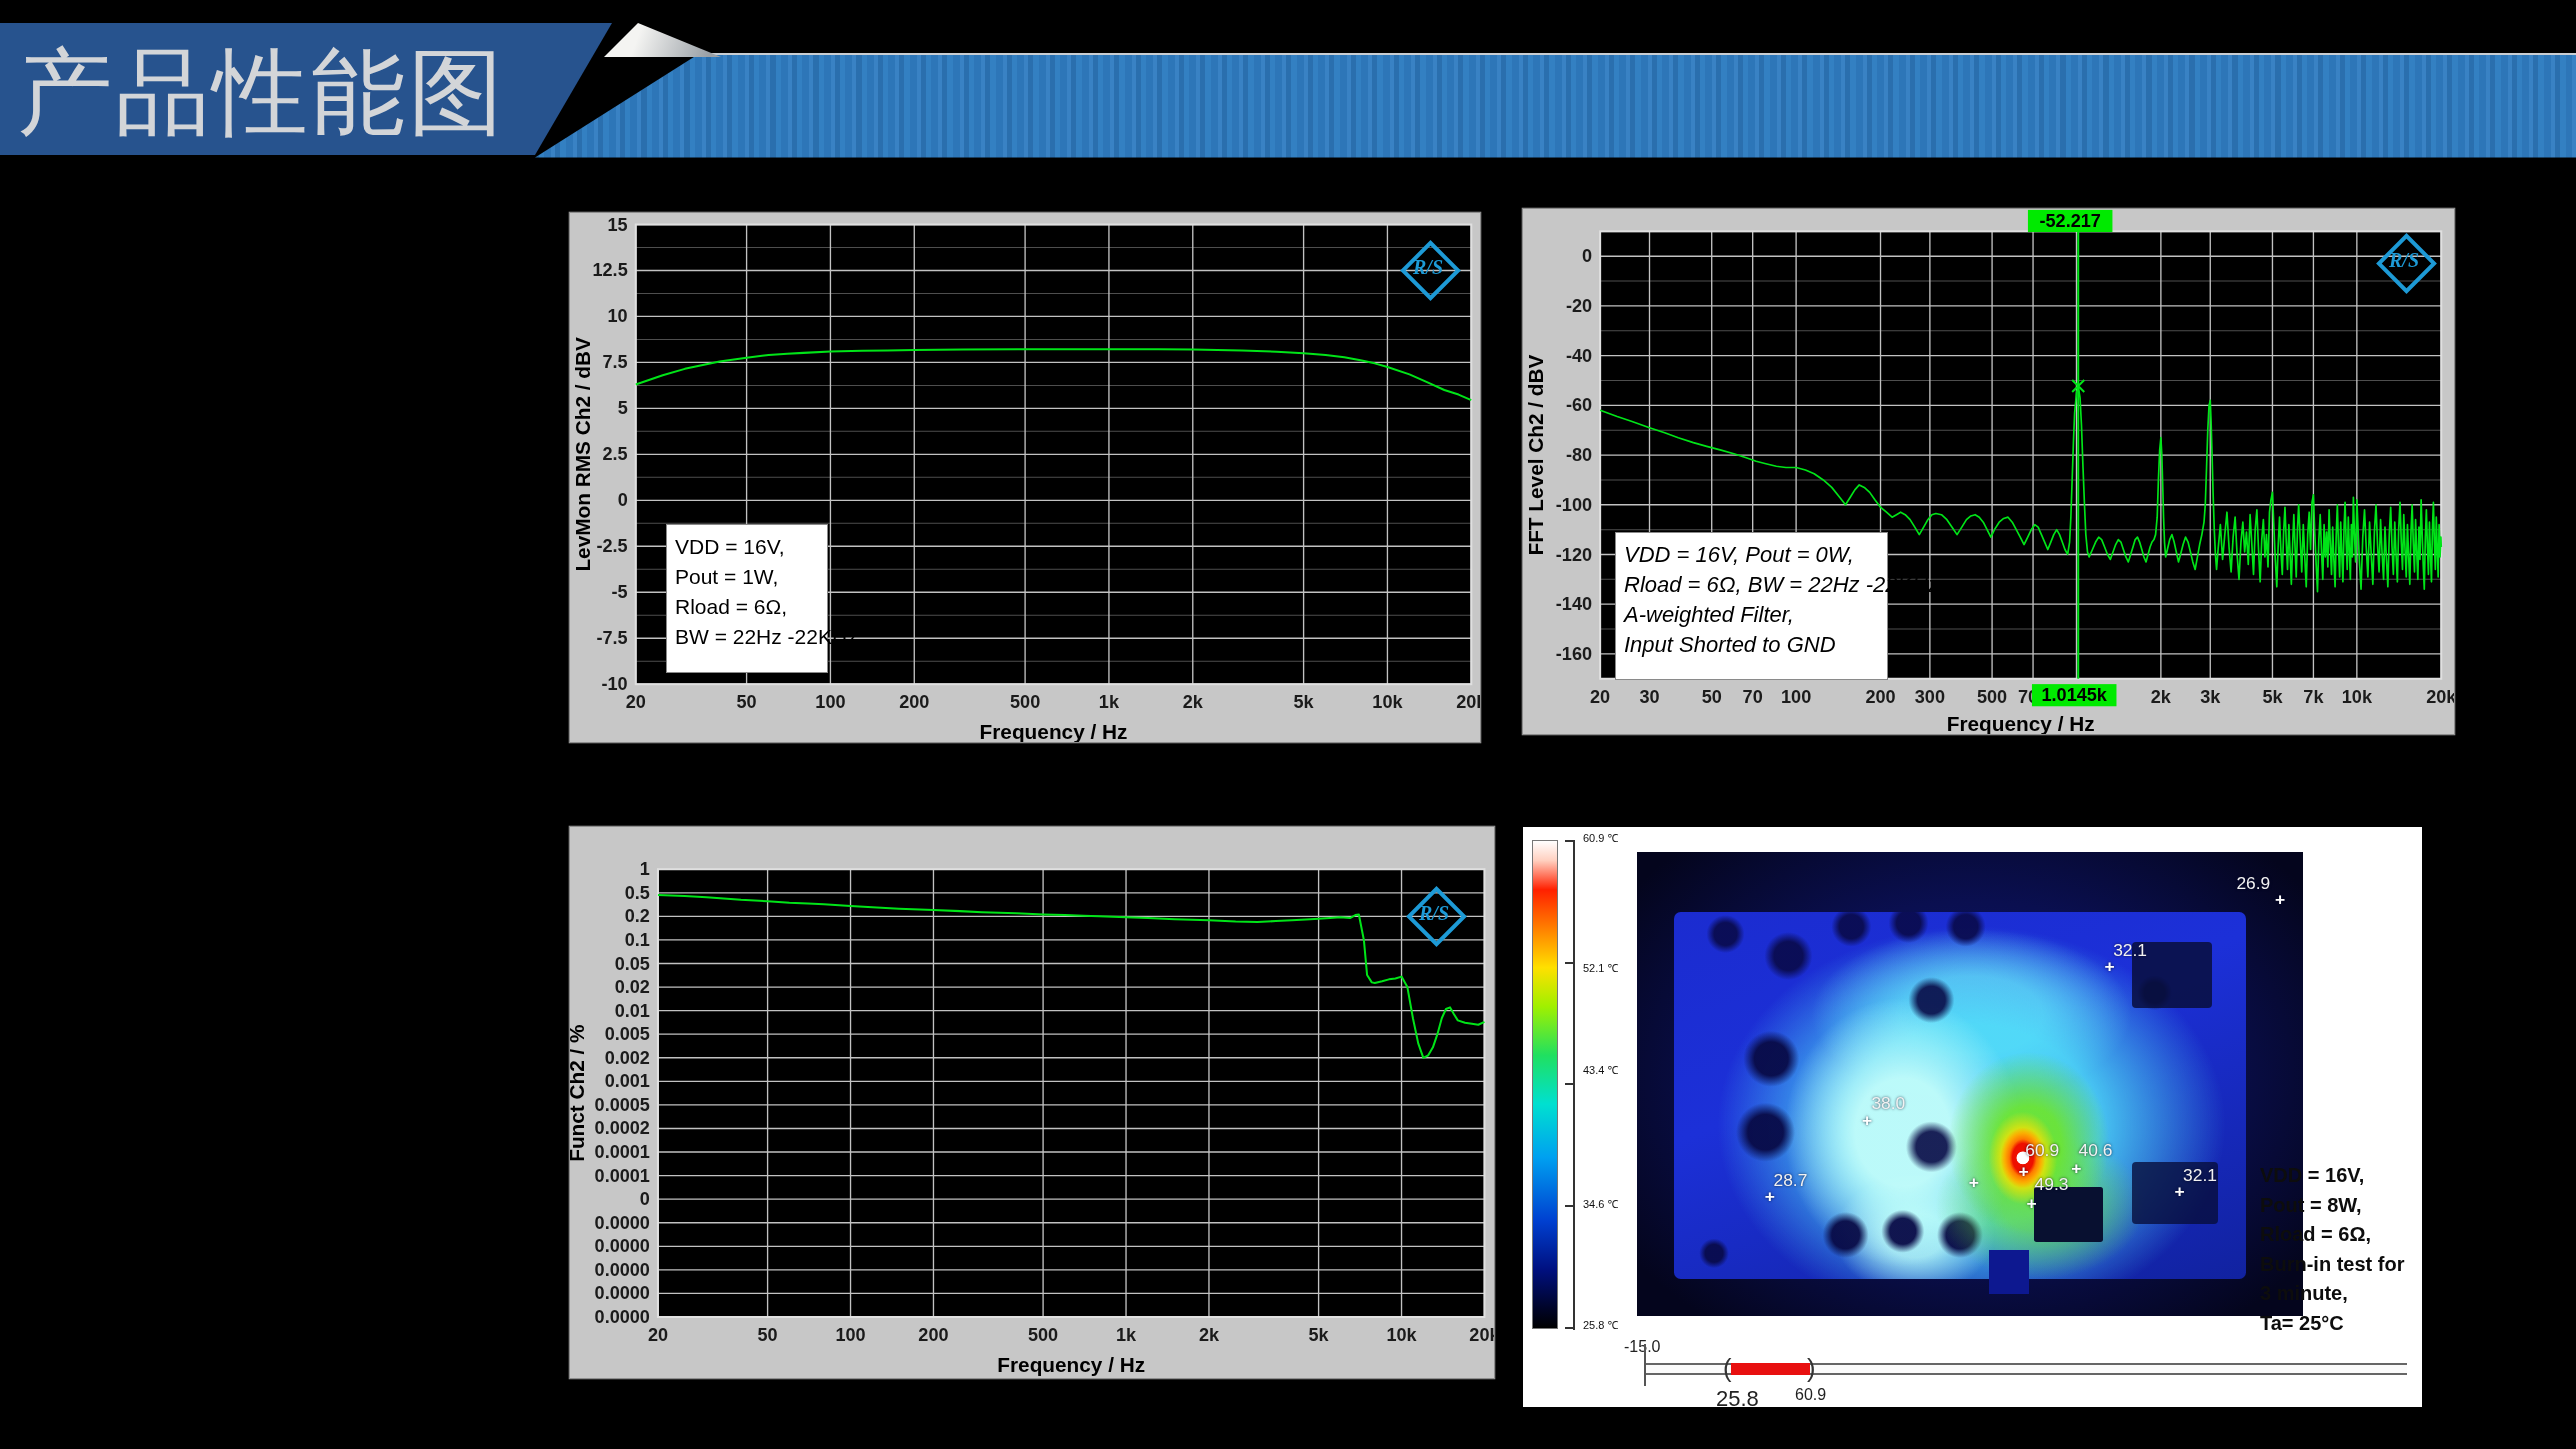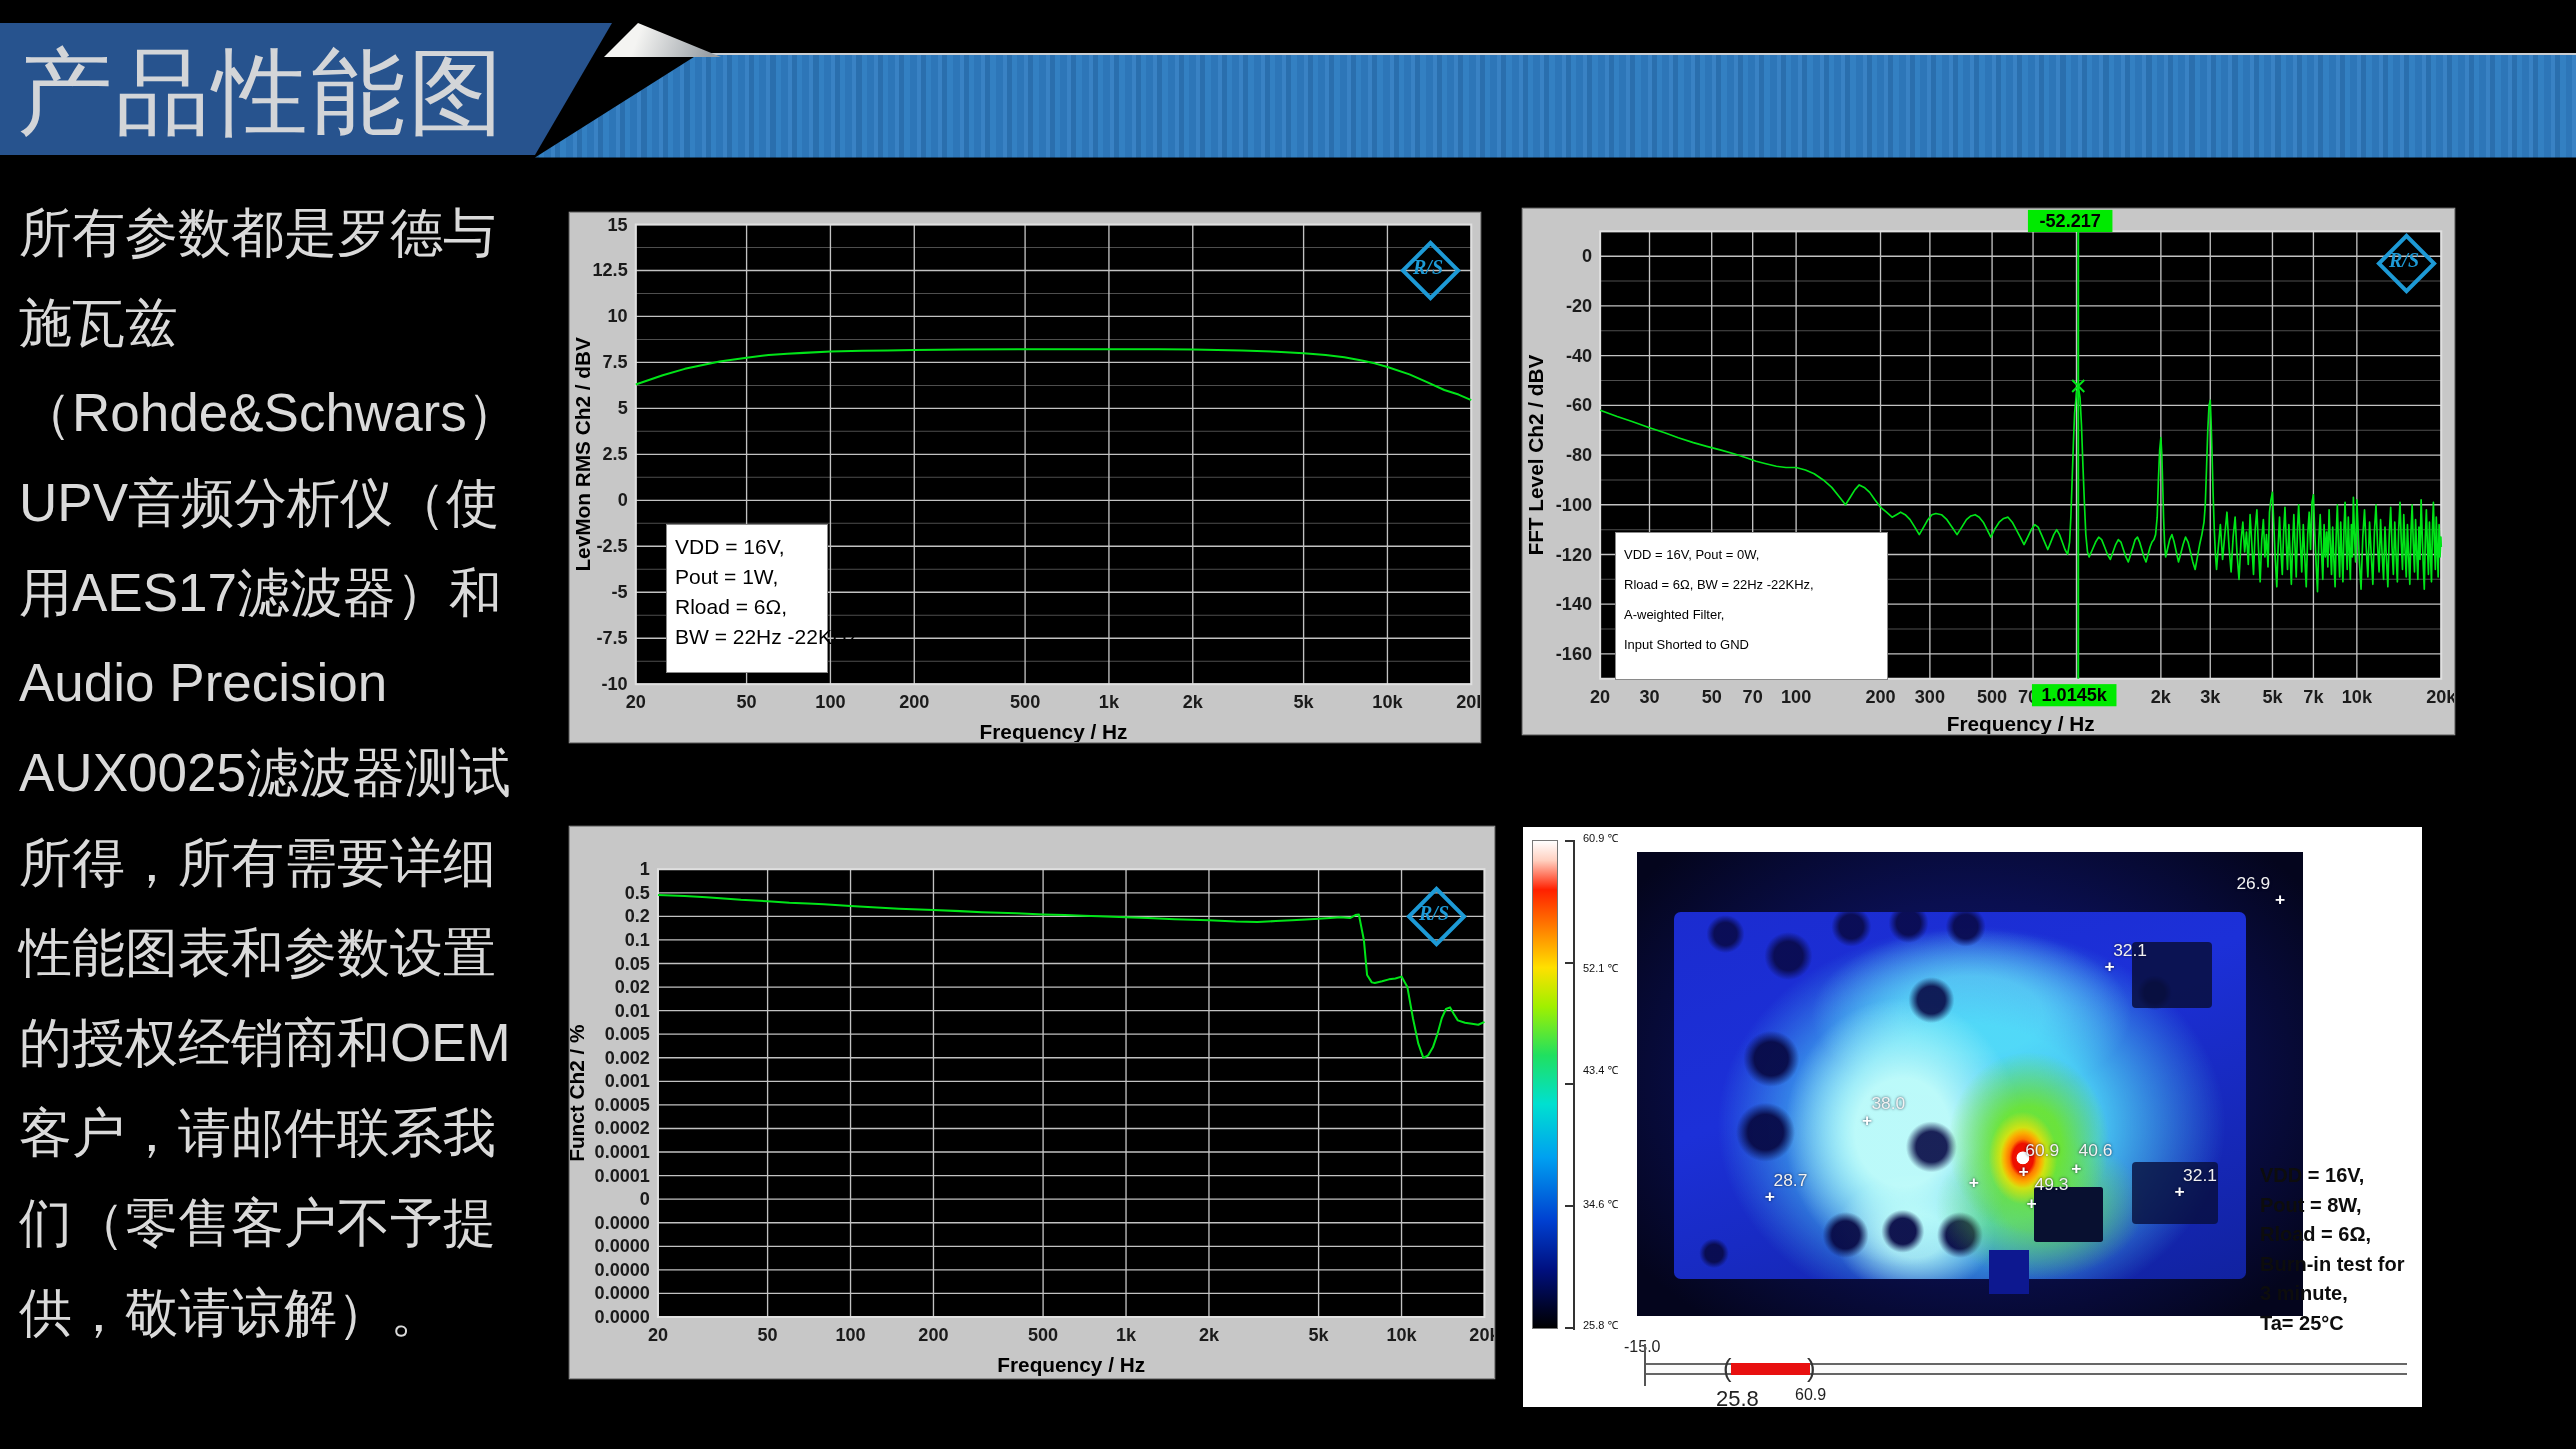--- a/index.html
+++ b/index.html
@@ -26,21 +26,21 @@
   
   .panel{position:absolute;background:#c7c7c7;box-shadow:0 0 0 1.3px #8e8e8e;}
   .panel svg{position:absolute;left:0;top:0;}
   text.tick{font:700 27px "Liberation Sans",sans-serif;fill:#1b1b1b;}
   text.axis{font:700 31px "Liberation Sans",sans-serif;fill:#000;}
   text.mlabel{font:700 27px "Liberation Sans",sans-serif;fill:#000;}
 
   .infobox{position:absolute;background:#fff;border:0.7px solid #8a8a8a;color:#000;z-index:5;}
   .infobox div{white-space:nowrap;}
   #lev-info{left:96px;top:311px;width:144px;height:134px;padding:6.7px 8px;font-size:21px;line-height:30px;}
-  #fft-info{left:92px;top:323px;width:255px;height:133px;padding:6.7px 8px;font-size:13px;line-height:30px;}
+  #fft-info{left:92px;top:323px;width:255px;height:133px;padding:6.7px 8px;font-size:22px;line-height:30px;font-style:italic;}
   #thd-info{left:103px;top:323px;width:325px;height:148px;padding:6.7px 8px;font-size:18px;line-height:34px;}
 
   .rs-logo{position:absolute;width:56px;height:56px;z-index:6;}
   .rs-logo .rs-d{position:absolute;left:8.7px;top:8.7px;width:35px;height:35px;
     border:4.7px solid #1d9ad6;transform:rotate(45deg);}
   .rs-logo b{position:absolute;left:0;top:16px;width:56px;text-align:center;
     font:italic 700 20px "Liberation Serif",serif;color:#1d9ad6;}
 
   
   .thermal-panel{position:absolute;left:1523px;top:804px;width:899px;height:580px;background:#fff;box-shadow:none;}
@@ -104,21 +104,20 @@
 <body>
 
 <div class="slide">
 
   <div class="hdr-band"></div>
   <div class="hdr-dark">
     <h1 class="hdr-title">产品性能图</h1>
   </div>
   <div class="hdr-wedge"></div>
 
-  <p class="intro">所有参数都是罗德与施瓦兹（Rohde&amp;Schwars）UPV音频分析仪（使用AES17滤波器）和 Audio Precision AUX0025滤波器测试所得，所有需要详细性能图表和参数设置的授权经销商和OEM客户，请邮件联系我们（零售客户不予提供，敬请谅解）。</p>
 
   <section class="panel" id="lev" style="left: 570px; top: 190px; width: 910px; height: 529px;">
       <svg width="910" height="529" viewBox="0 0 1356 788">
         <rect x="98" y="17" width="1245" height="685" fill="#000"></rect>
         <line x1="98" y1="51.25" x2="1343" y2="51.25" stroke="#4e4e4e" stroke-width="1.5"></line>
         <line x1="98" y1="119.75" x2="1343" y2="119.75" stroke="#4e4e4e" stroke-width="1.5"></line>
         <line x1="98" y1="188.25" x2="1343" y2="188.25" stroke="#4e4e4e" stroke-width="1.5"></line>
         <line x1="98" y1="256.75" x2="1343" y2="256.75" stroke="#4e4e4e" stroke-width="1.5"></line>
         <line x1="98" y1="325.25" x2="1343" y2="325.25" stroke="#4e4e4e" stroke-width="1.5"></line>
         <line x1="98" y1="393.75000000000006" x2="1343" y2="393.75000000000006" stroke="#4e4e4e" stroke-width="1.5"></line>

